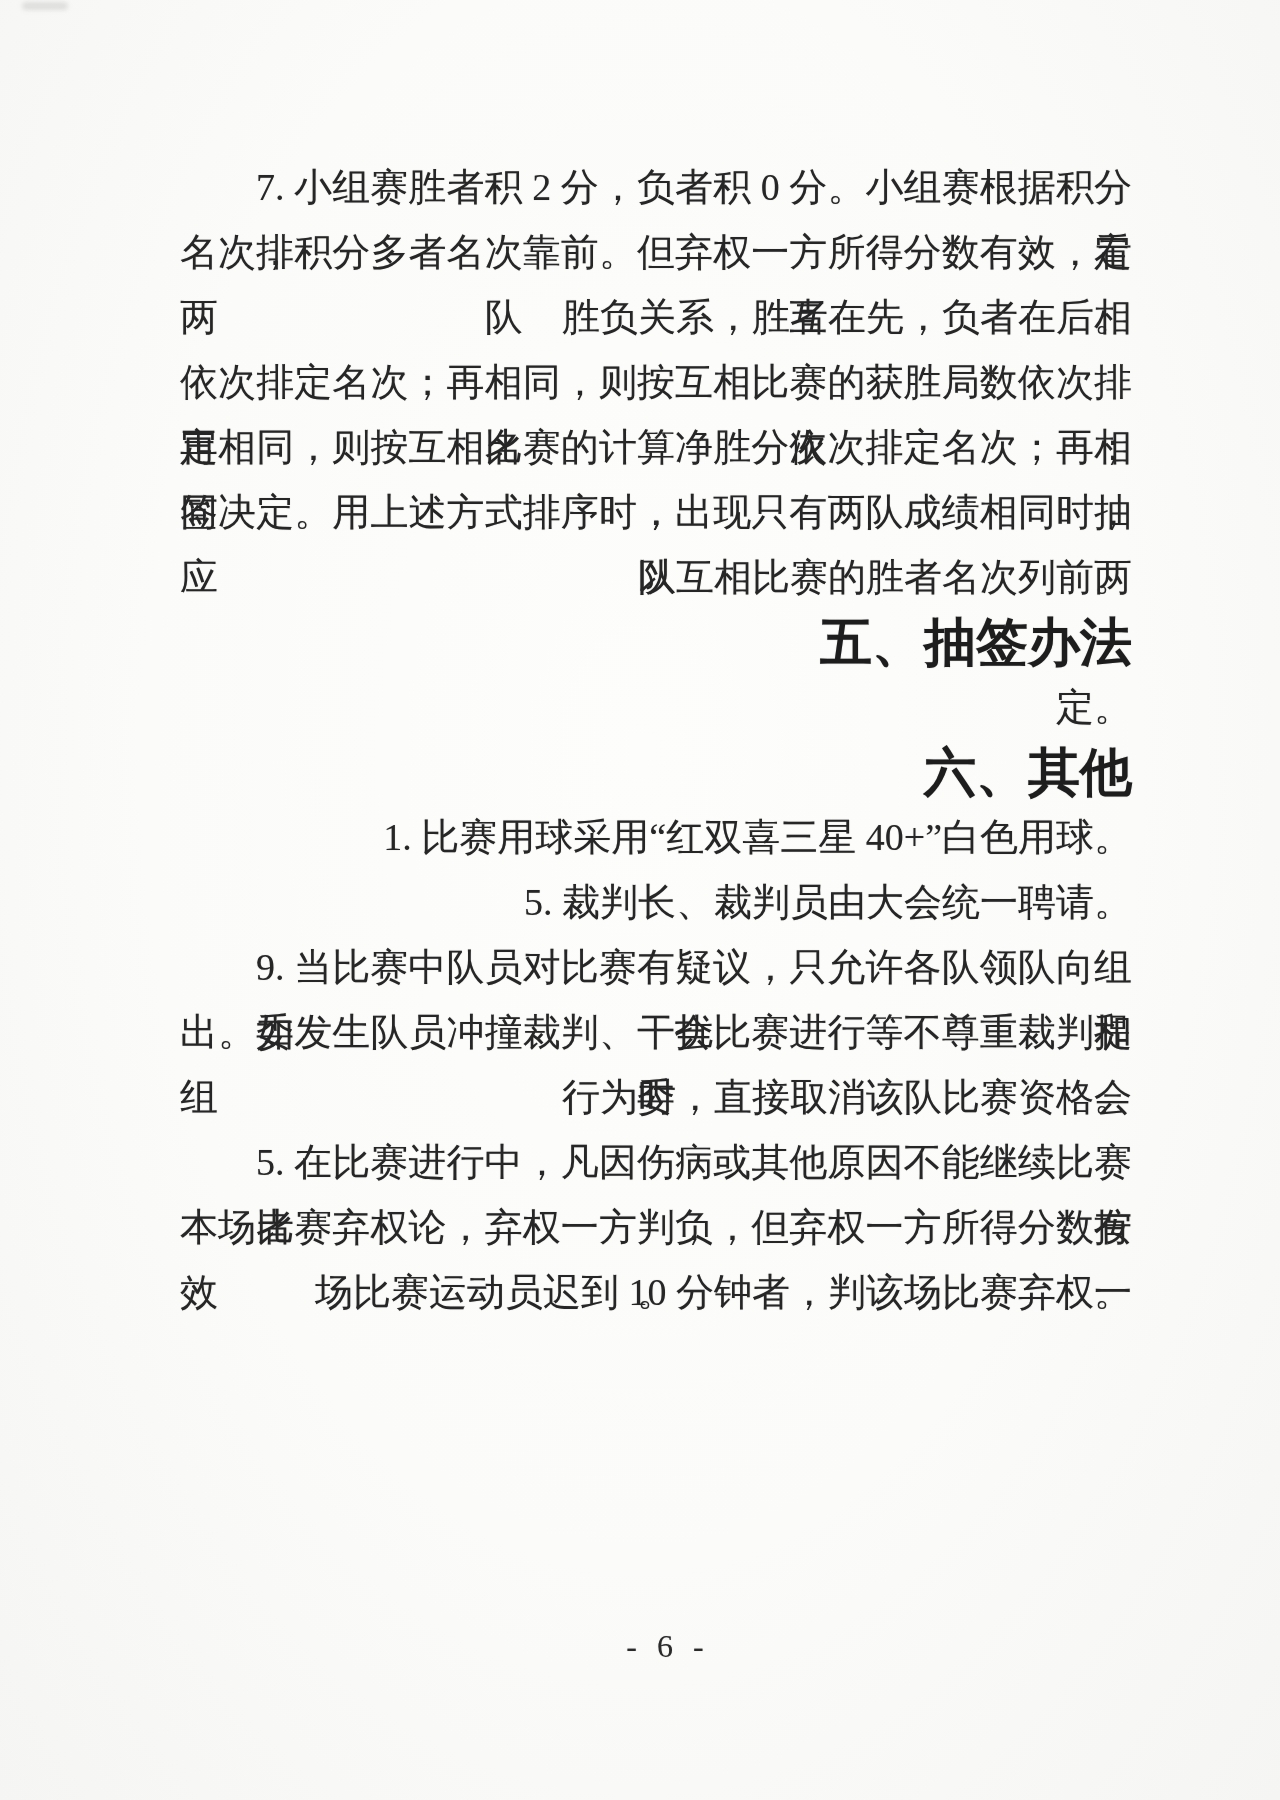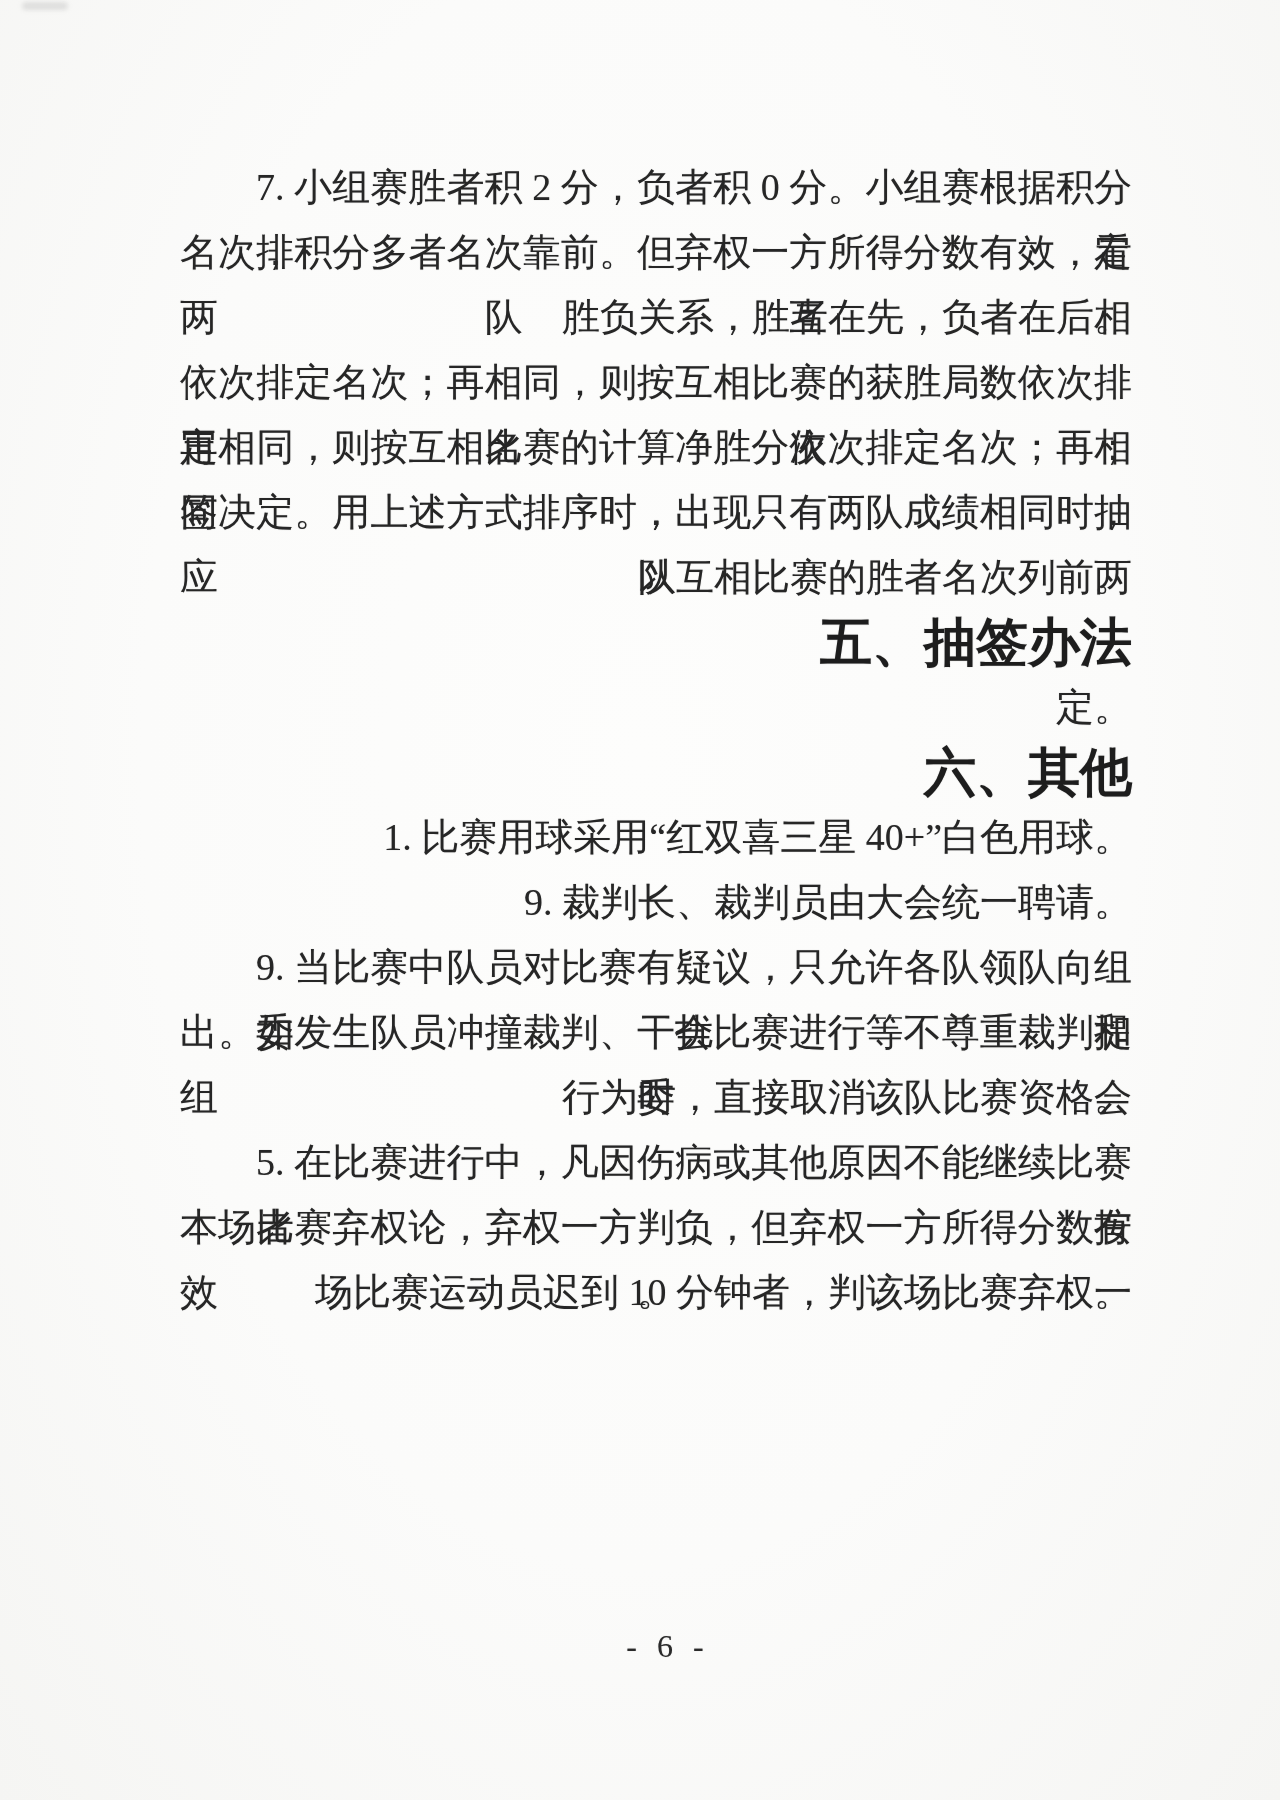--- a/index.html
+++ b/index.html
@@ -77,21 +77,21 @@
       <div class="line justify">名次，积分多者名次靠前。但弃权一方所得分数有效，看两队互相</div>
       <div class="line">胜负关系，胜者在先，负者在后。</div>
       <div class="line justify">依次排定名次；再相同，则按互相比赛的获胜局数依次排定名次；</div>
       <div class="line justify">再相同，则按互相比赛的计算净胜分依次排定名次；再相同，抽</div>
       <div class="line justify">签决定。用上述方式排序时，出现只有两队成绩相同时，应以两</div>
       <div class="line">队互相比赛的胜者名次列前。</div>
       <div class="line indent heading">五、抽签办法</div>
       <div class="line">定。</div>
       <div class="line indent heading">六、其他</div>
       <div class="line indent">1. 比赛用球采用“红双喜三星 40+”白色用球。</div>
-      <div class="line indent">9. 裁判长、裁判员由大会统一聘请。</div>
+      <div class="line indent">5. 裁判长、裁判员由大会统一聘请。</div>
       <div class="line indent justify">9. 当比赛中队员对比赛有疑议，只允许各队领队向组委会提</div>
       <div class="line justify">出。如发生队员冲撞裁判、干扰比赛进行等不尊重裁判和组委会</div>
       <div class="line">行为时，直接取消该队比赛资格。</div>
       <div class="line indent justify">5. 在比赛进行中，凡因伤病或其他原因不能继续比赛者，按</div>
       <div class="line justify">本场比赛弃权论，弃权一方判负，但弃权一方所得分数有效。一</div>
       <div class="line">场比赛运动员迟到 10 分钟者，判该场比赛弃权。</div>
     </div>
   <div class="footer">- 6 -</div>
 </div>
 

